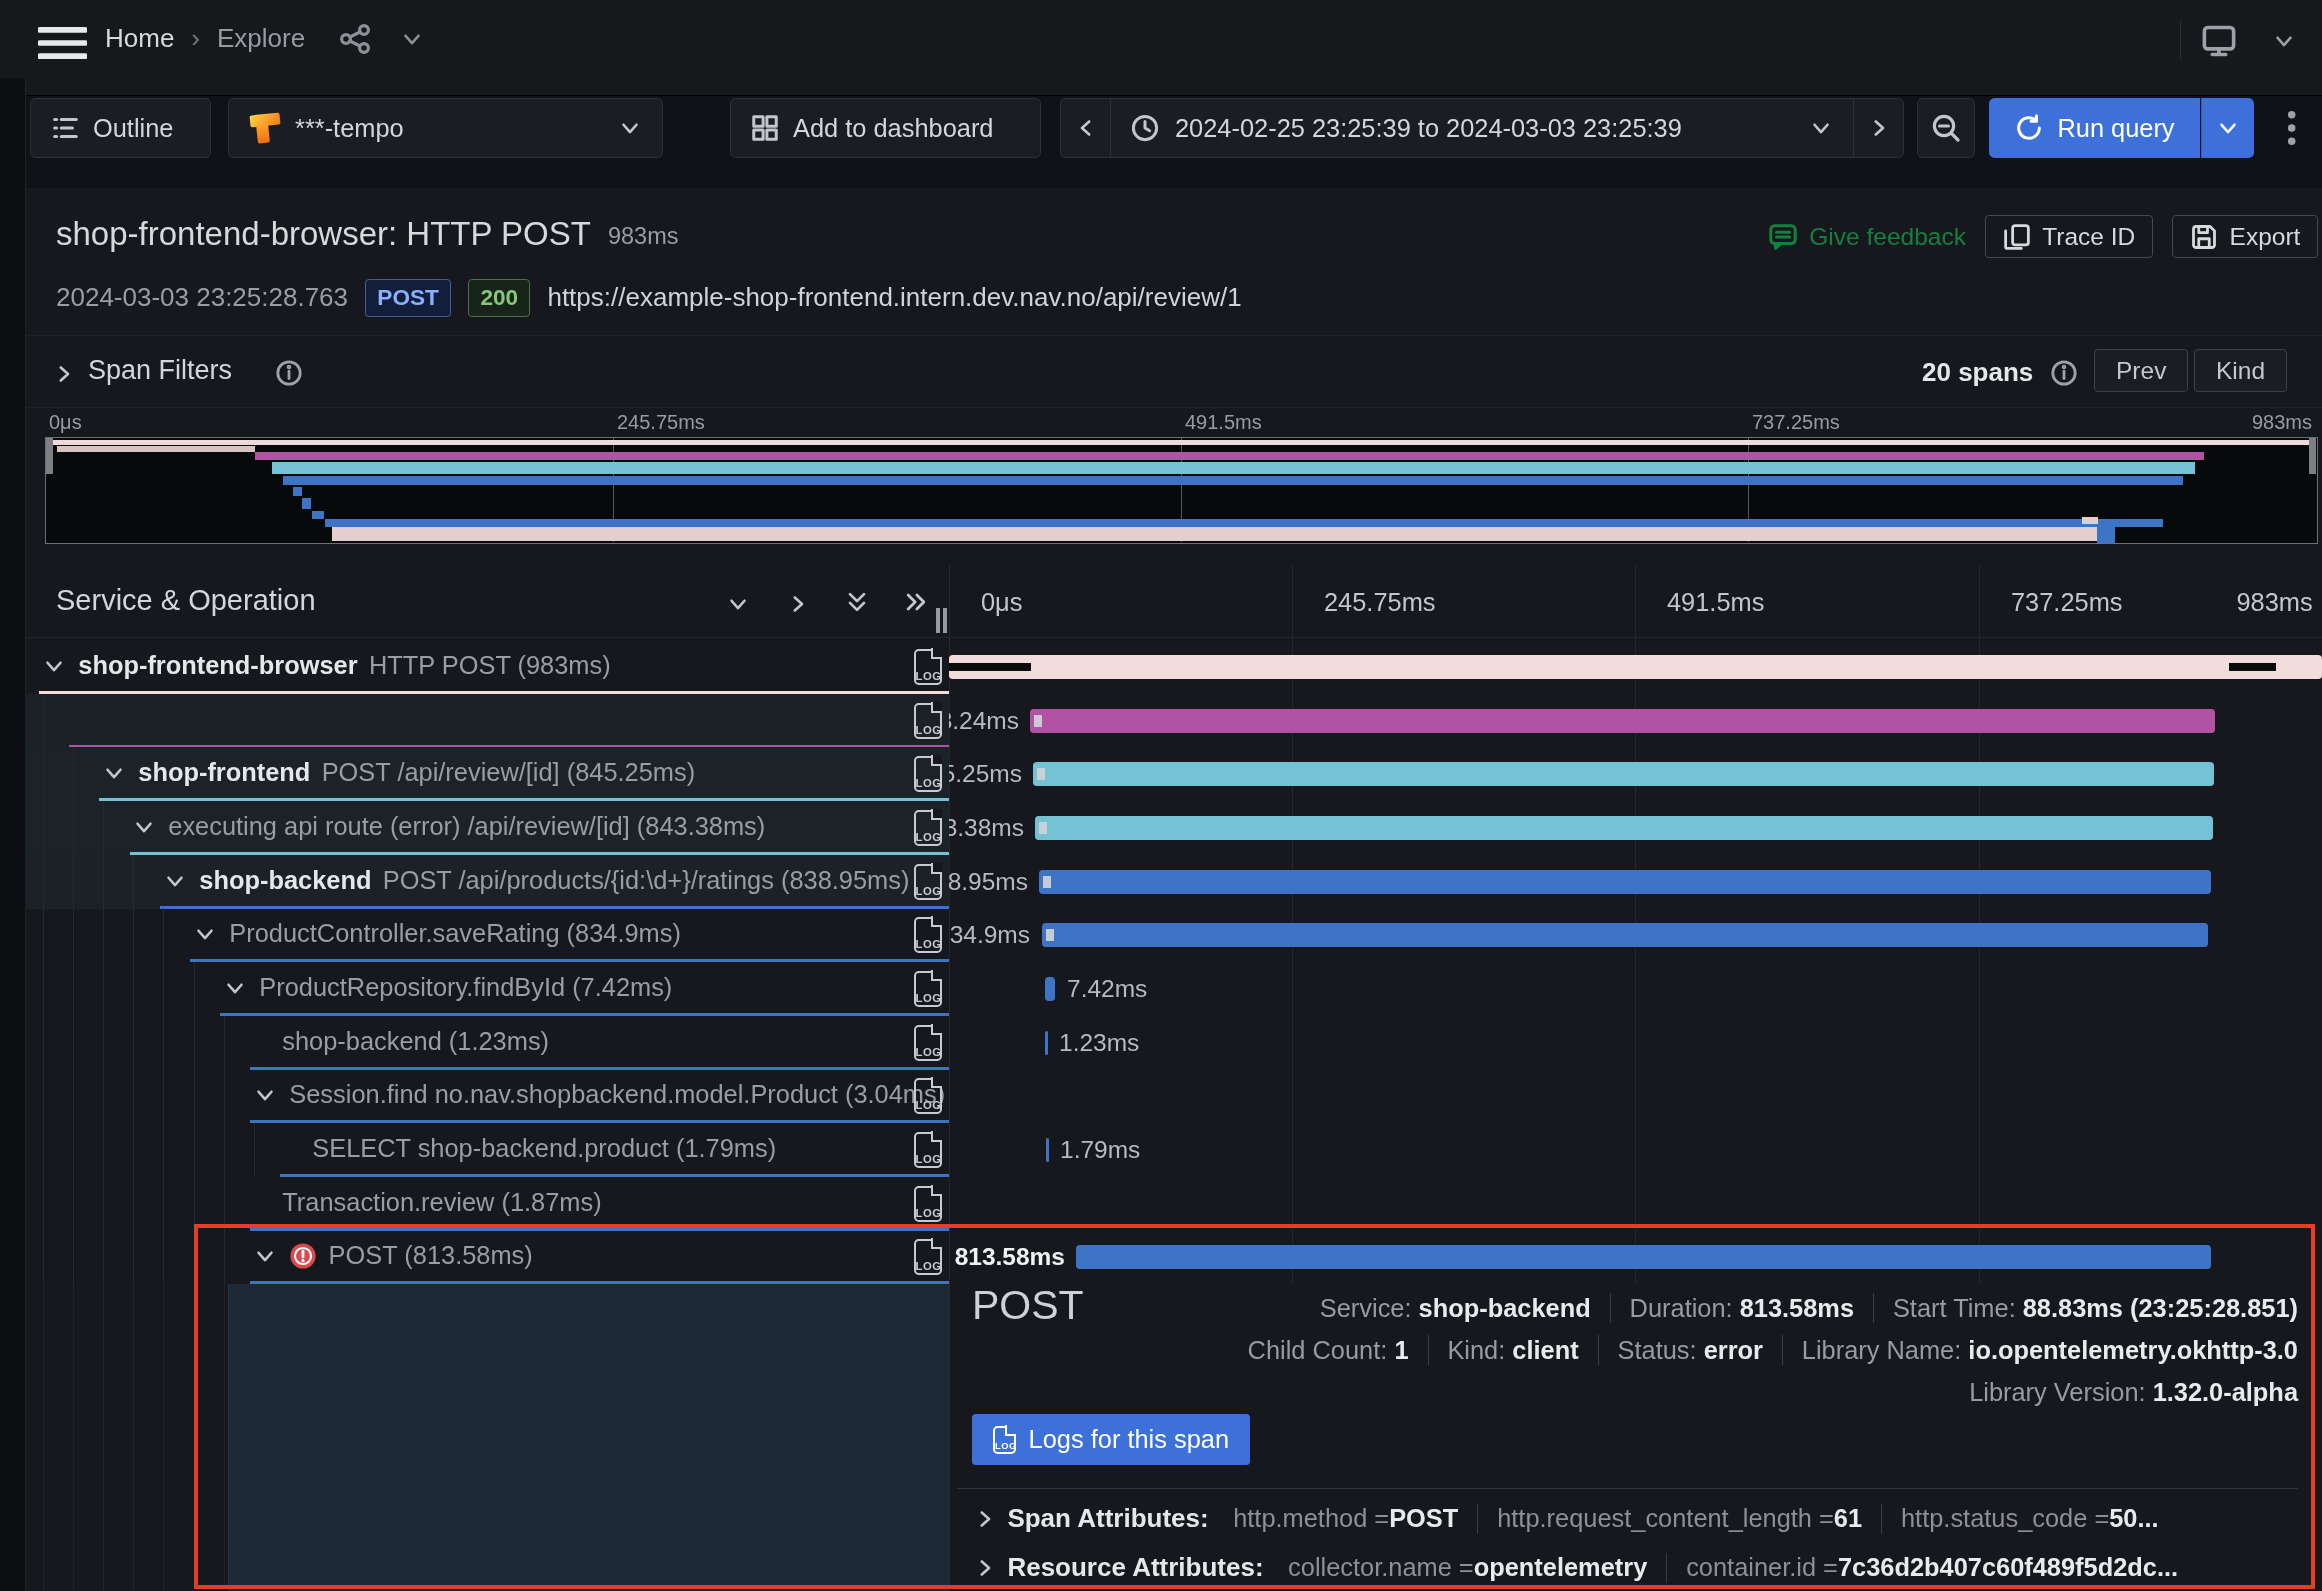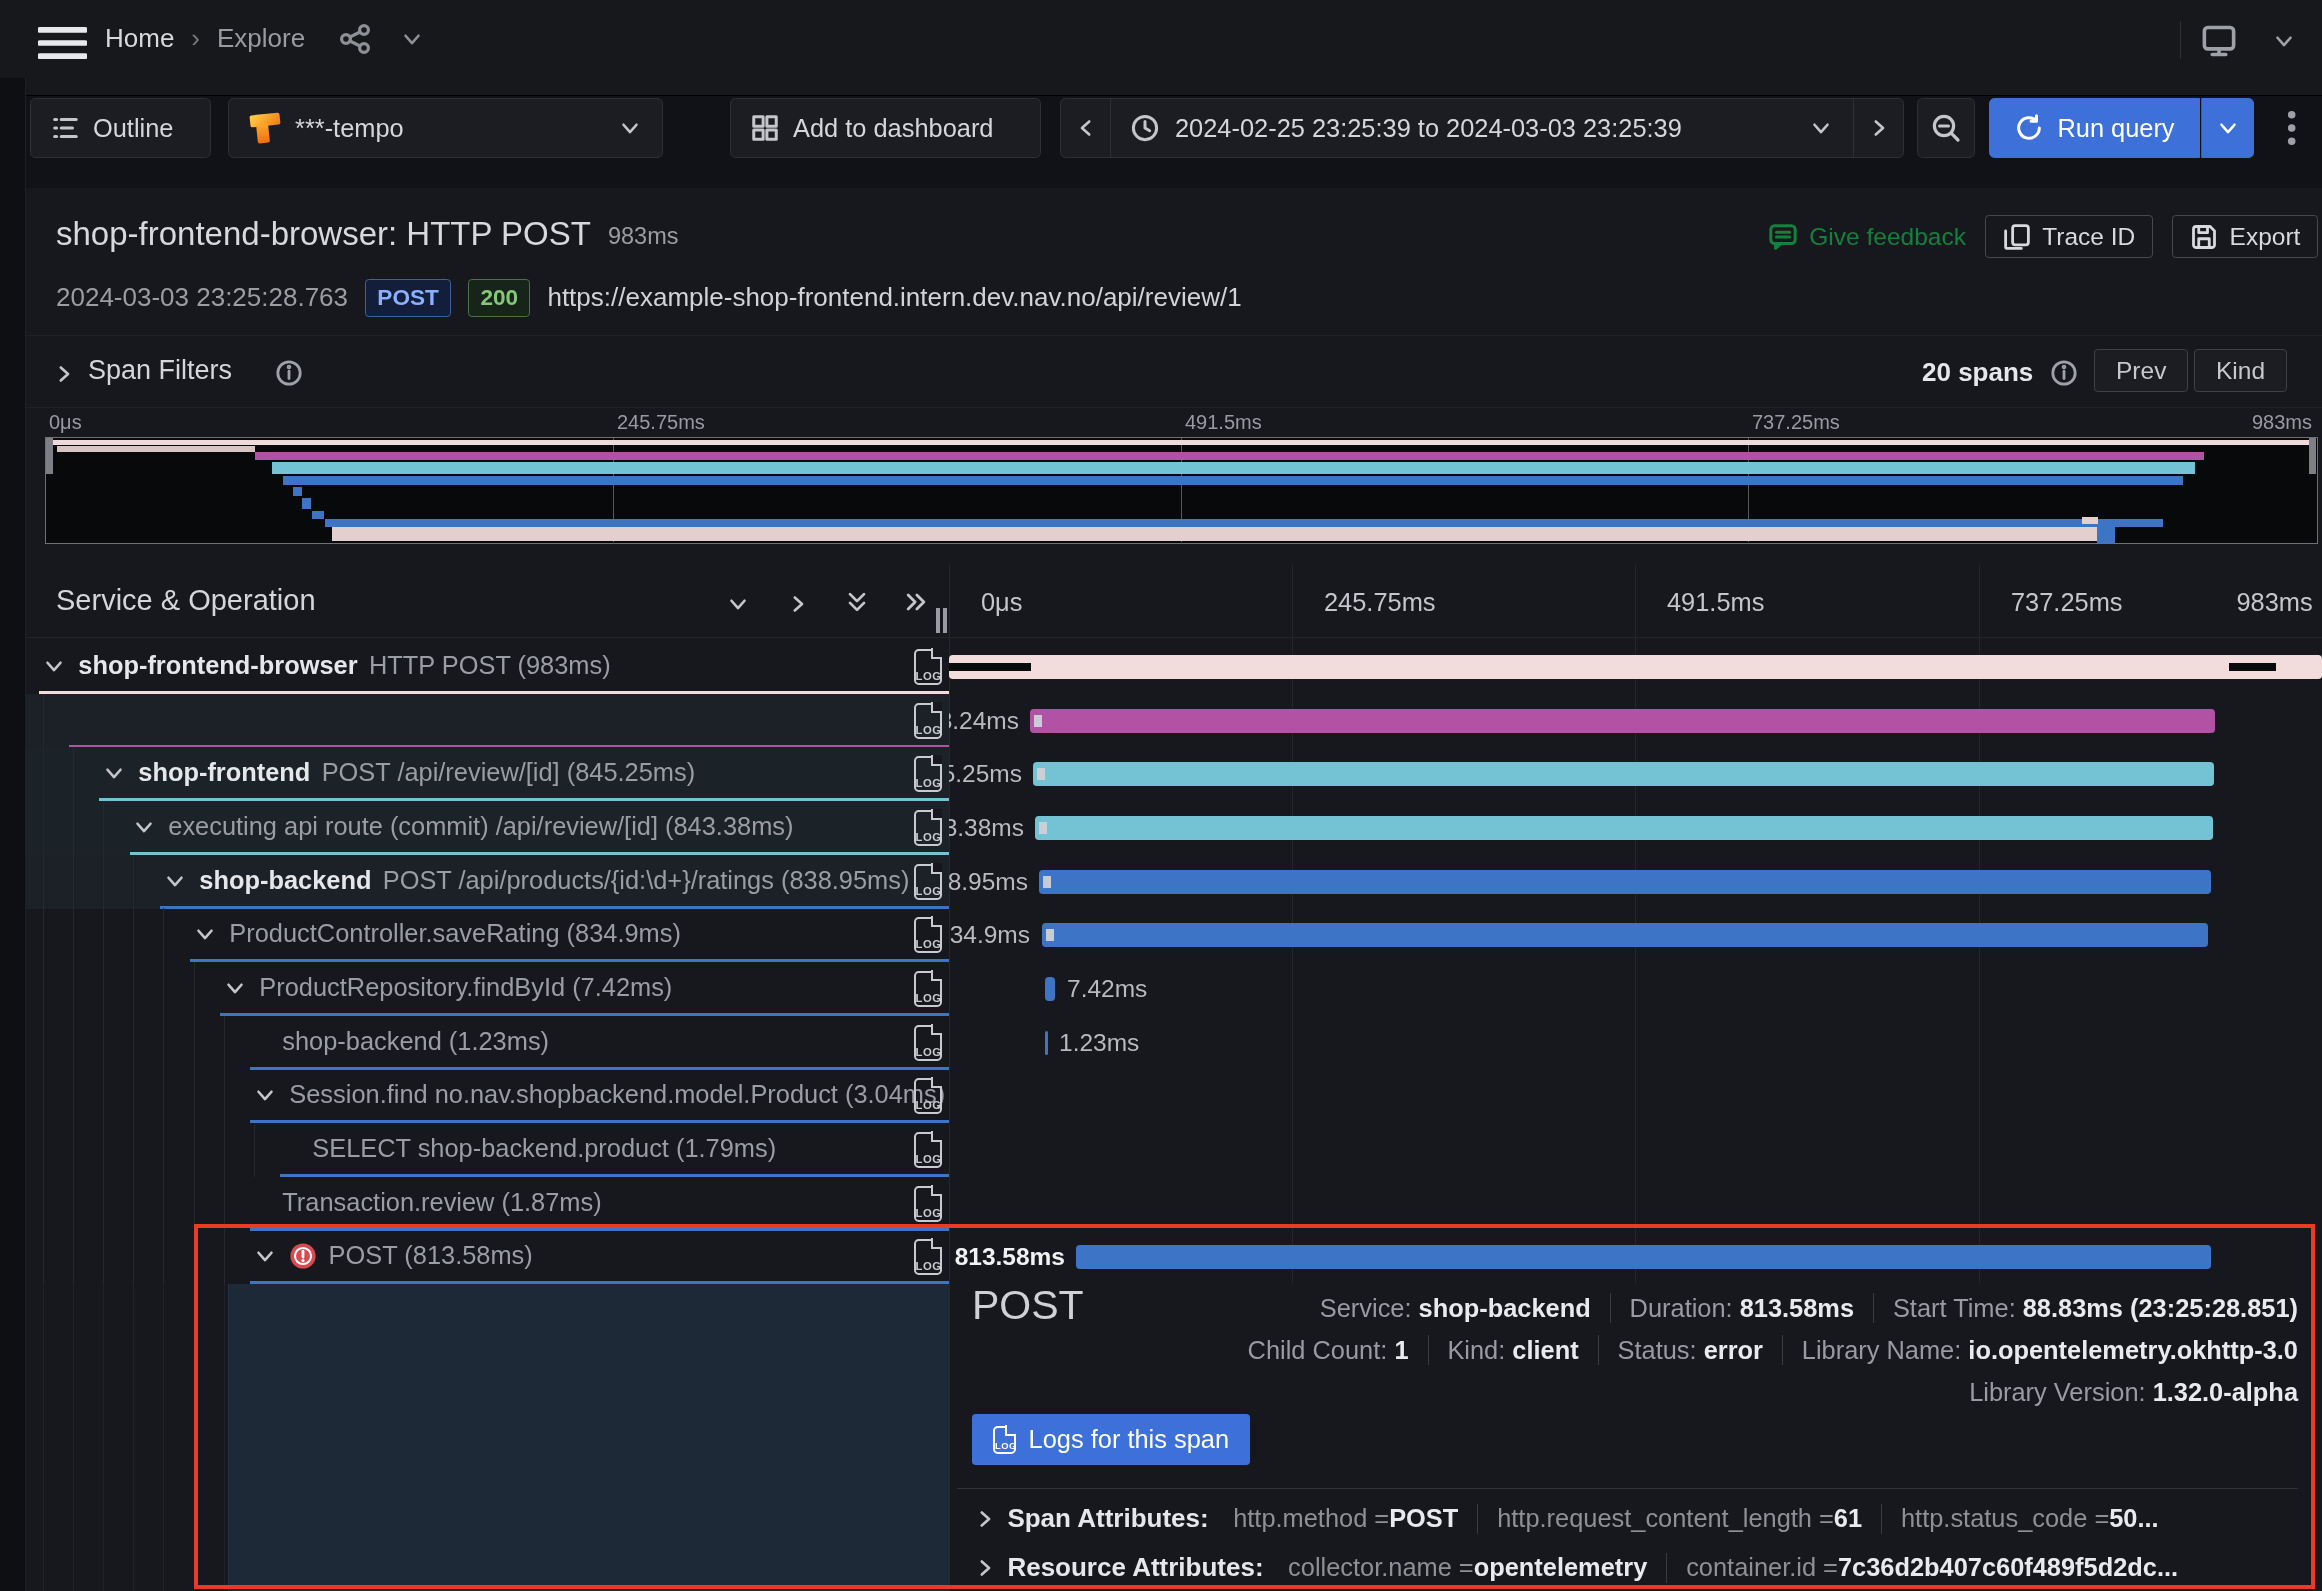--- a/index.html
+++ b/index.html
@@ -416,21 +416,21 @@
       <div class="trow" style="top: 161px; background: rgb(28, 35, 40);">
         <div class="guide" style="left: 17px;"></div>
         <div class="guide" style="left: 47px;"></div>
         <div class="guide" style="left: 77px;"></div>
         <div class="labelwrap" style="left: 105px;">
           <span class="chev">
             <svg width="26" height="26" viewBox="0 0 16 16" fill="none" stroke="currentColor" stroke-width="1.6" stroke-linecap="round" stroke-linejoin="round">
               <polyline points="4,6 8,10.5 12,6"></polyline>
             </svg>
           </span>
-          <span class="op">executing api route (commit) /api/review/[id] (843.38ms)</span>
+          <span class="op">executing api route (error) /api/review/[id] (843.38ms)</span>
         </div>
         <div class="logico">
           <span>LOG</span>
         </div>
         <div class="rowline" style="left: 104px; right: 0px; background: rgb(115, 195, 213);"></div>
       </div>
       <div class="trow" style="top: 215px; background: rgb(28, 33, 39);">
         <div class="guide" style="left: 17px;"></div>
         <div class="guide" style="left: 47px;"></div>
         <div class="guide" style="left: 77px;"></div>
@@ -627,20 +627,24 @@
         </div>
         <div class="barlabel" style="right: 1292px;">834.9ms</div>
       </div>
       <div class="tlrow" style="top: 322px;">
         <div class="bar" style="left: 96px; width: 10.3px; background: rgb(62, 116, 198);"></div>
         <div class="barlabel" style="left: 118px;">7.42ms</div>
       </div>
       <div class="tlrow" style="top: 376px;">
         <div class="bar" style="left: 96px; width: 2.8px; background: rgb(62, 116, 198);"></div>
         <div class="barlabel" style="left: 110px;">1.23ms</div>
+      </div>
+      <div class="tlrow" style="top: 483px;">
+        <div class="bar" style="left: 97px; width: 2.8px; background: rgb(62, 116, 198);"></div>
+        <div class="barlabel" style="left: 111px;">1.79ms</div>
       </div>
       <div class="tlrow" style="top: 590px;">
         <div class="bar" style="left: 127px; width: 1135px; background: rgb(62, 116, 198);"></div>
         <div class="barlabel bold" style="right: 1257px;">813.58ms</div>
       </div>
     </div>
 
   <div id="expand-guides" class="abs" style="left:26px;top:1284px;width:923px;height:307px;">
       <div style="position: absolute; left: 17px; top: 0px; width: 0.9px; height: 307px; background: rgb(32, 34, 39);"></div>
       <div style="position: absolute; left: 47px; top: 0px; width: 0.9px; height: 307px; background: rgb(32, 34, 39);"></div>

